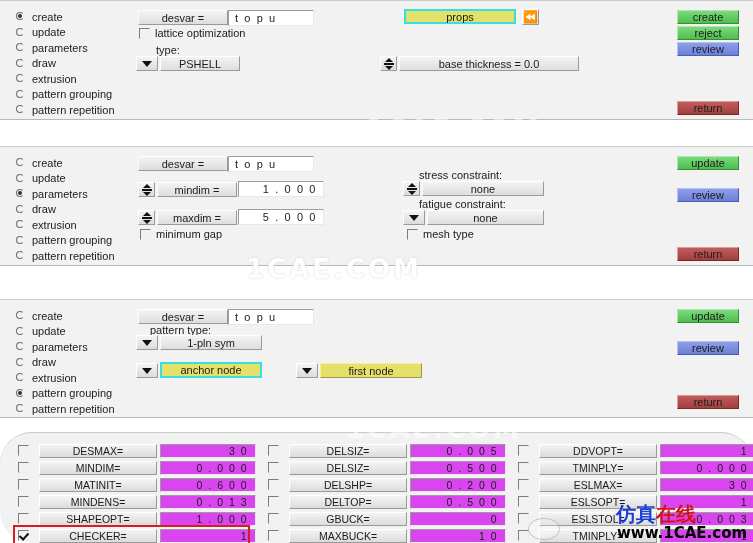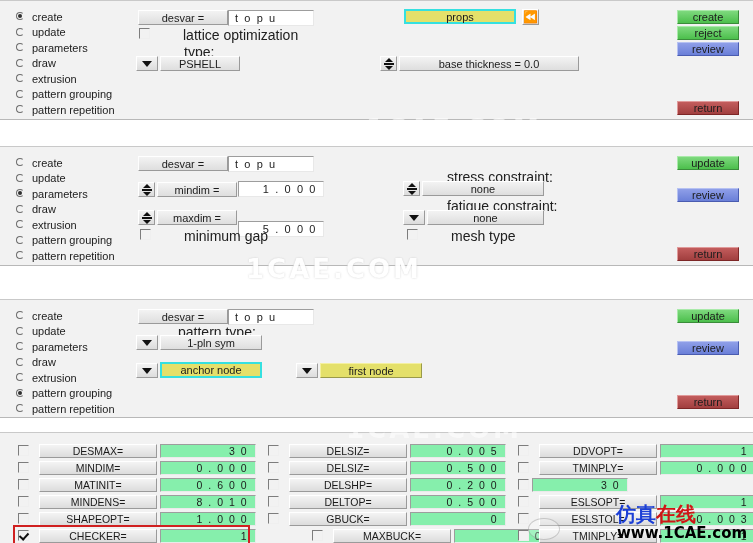--- a/index.html
+++ b/index.html
@@ -15,21 +15,21 @@
   .panel{
     position:absolute;left:0;width:753px;
     background:#f2f2f2;
     border-top:1px solid #c9c9c9;
     border-bottom:1px solid #b8b8b8;
     box-sizing:border-box;
   }
   #panel1{top:0;height:120px;}
   #panel2{top:146px;height:120px;}
   #panel3{top:299px;height:119px;}
-  #panel4{top:432px;height:111px;border-bottom:none;}
+  #panel4{top:432px;height:111px;border-bottom:none;border-radius:32px;}
 
   
   .radio-col{position:absolute;left:16px;top:8px;}
   .radio-row{height:15.5px;display:flex;align-items:center;}
   .radio-glyph{
     width:9px;height:9px;margin-right:7px;
     position:relative;display:inline-block;flex:none;
   }
   .radio-glyph::before{
     content:"";position:absolute;left:0;top:0;width:8px;height:8px;
@@ -37,21 +37,21 @@
     border-right-color:transparent;
     box-sizing:border-box;
   }
   .radio-glyph.on::after{
     content:"";position:absolute;left:2px;top:2px;width:4px;height:4px;
     border-radius:50%;background:#303030;
   }
   .radio-label{white-space:nowrap;font-size:11px;color:#202020;}
 
   
-  .lbl{font-size:14px;color:#202020;white-space:nowrap;margin-left:28px;}
+  .lbl{font-size:11px;color:#202020;white-space:nowrap;}
 
   .hm-btn{
     background:linear-gradient(#f3f3f3,#dedede);
     border:1px solid #9a9a9a;
     border-top-color:#ffffff;border-left-color:#fdfdfd;
     box-sizing:border-box;
     display:flex;align-items:center;justify-content:center;
     font-size:11px;color:#1c1c1c;white-space:nowrap;
     position:absolute;
   }
@@ -133,21 +133,21 @@
   .pt-name{
     margin-left:10px;width:118px;height:14px;flex:none;
     background:linear-gradient(#f4f4f4,#dcdcdc);
     border:1px solid #9a9a9a;border-top-color:#fff;border-left-color:#fff;
     box-sizing:border-box;
     display:flex;align-items:center;justify-content:center;
     font-size:10.5px;color:#1b1b1b;white-space:nowrap;
   }
   .pt-val{
     margin-left:3px;width:96px;height:14px;flex:none;
-    background:#86efac;
+    background:#d946ef;
     border:1px solid #9d9d9d;border-right-color:#eaeaea;border-bottom-color:#eaeaea;
     box-sizing:border-box;
     display:flex;align-items:center;justify-content:flex-end;
     padding-right:7px;font-size:10.5px;color:#1b1b1b;
     letter-spacing:1.5px;white-space:nowrap;
   }
   .pt-highlight{
     position:absolute;border:2px solid #d02020;box-sizing:border-box;
     pointer-events:none;
   }
@@ -301,21 +301,21 @@
   </div>
   <div class="hm-btn" style="left:157px;top:35px;width:80px;height:15px;">mindim =</div>
   <div class="hm-field right" style="left:238px;top:34px;width:86px;height:16px;">1 . 0 0 0</div>
 
   <div class="arrow-btn" style="left:138px;top:63px;width:17px;height:15px;">
     <span class="updown">
         <span class="updown-bar"></span>
       </span>
   </div>
   <div class="hm-btn" style="left:157px;top:63px;width:80px;height:15px;">maxdim =</div>
-  <div class="hm-field right" style="left:238px;top:74px;width:86px;height:16px;">5 . 0 0 0</div>
+  <div class="hm-field right" style="left:238px;top:62px;width:86px;height:16px;">5 . 0 0 0</div>
 
   <div class="chk" style="left:140px;top:82px;"></div>
   <span class="lbl" style="position:absolute;left:156px;top:81px;">minimum gap</span>
 
   <span class="lbl" style="position:absolute;left:419px;top:22px;">stress constraint:</span>
   <div class="arrow-btn" style="left:403px;top:34px;width:17px;height:15px;">
     <span class="updown">
         <span class="updown-bar"></span>
       </span>
   </div>
@@ -405,21 +405,21 @@
     <span class="pt-val">0 . 0 0 0</span>
   </div>
   <div class="pt-row" style="left:18px;top:44px;">
     <span class="pt-chk"></span>
     <span class="pt-name">MATINIT=</span>
     <span class="pt-val">0 . 6 0 0</span>
   </div>
   <div class="pt-row" style="left:18px;top:61px;">
     <span class="pt-chk"></span>
     <span class="pt-name">MINDENS=</span>
-    <span class="pt-val">8 . 0 1 0</span>
+    <span class="pt-val">0 . 0 1 3</span>
   </div>
   <div class="pt-row" style="left:18px;top:78px;">
     <span class="pt-chk"></span>
     <span class="pt-name">SHAPEOPT=</span>
     <span class="pt-val">1 . 0 0 0</span>
   </div>
   <div class="pt-row" style="left:18px;top:95px;">
     <span class="pt-chk on"></span>
     <span class="pt-name">CHECKER=</span>
     <span class="pt-val">1</span>
@@ -444,38 +444,39 @@
   <div class="pt-row" style="left:268px;top:61px;">
     <span class="pt-chk"></span>
     <span class="pt-name">DELTOP=</span>
     <span class="pt-val">0 . 5 0 0</span>
   </div>
   <div class="pt-row" style="left:268px;top:78px;">
     <span class="pt-chk"></span>
     <span class="pt-name">GBUCK=</span>
     <span class="pt-val">0</span>
   </div>
-  <div class="pt-row" style="left:268px;top:95px;margin-left:44px;">
+  <div class="pt-row" style="left:268px;top:95px;">
     <span class="pt-chk"></span>
     <span class="pt-name">MAXBUCK=</span>
     <span class="pt-val">1 0</span>
   </div>
 
   <div class="pt-row" style="left:518px;top:10px;">
     <span class="pt-chk"></span>
     <span class="pt-name">DDVOPT=</span>
     <span class="pt-val">1</span>
   </div>
   <div class="pt-row" style="left:518px;top:27px;">
     <span class="pt-chk"></span>
     <span class="pt-name">TMINPLY=</span>
     <span class="pt-val">0 . 0 0 0</span>
   </div>
   <div class="pt-row" style="left:518px;top:44px;">
     <span class="pt-chk"></span>
+    <span class="pt-name">ESLMAX=</span>
     <span class="pt-val">3 0</span>
   </div>
   <div class="pt-row" style="left:518px;top:61px;">
     <span class="pt-chk"></span>
     <span class="pt-name">ESLSOPT=</span>
     <span class="pt-val">1</span>
   </div>
   <div class="pt-row" style="left:518px;top:78px;">
     <span class="pt-chk"></span>
     <span class="pt-name">ESLSTOL=</span>

